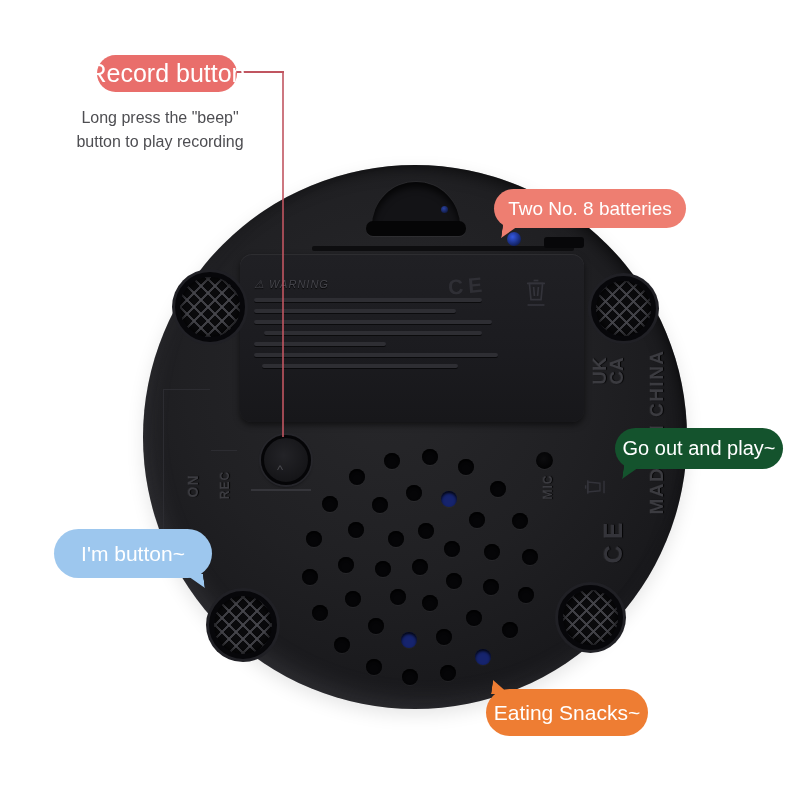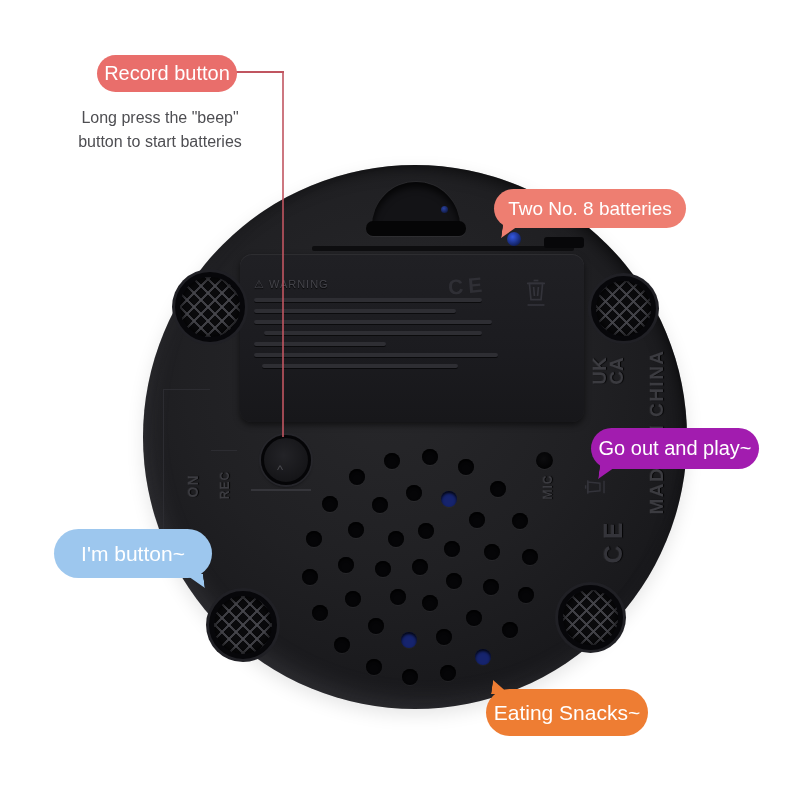--- a/index.html
+++ b/index.html
@@ -22,21 +22,21 @@
     background:#131316;box-shadow:inset 0 5px 7px rgba(0,0,0,.75),0 -1px 1px rgba(255,255,255,.05);z-index:2;}
   .slot{position:absolute;left:366px;top:221px;width:100px;height:15px;border-radius:7px;
     background:#050506;box-shadow:0 1px 0 rgba(255,255,255,.05);z-index:3;}
   .recess{position:absolute;left:312px;top:246px;width:262px;height:5px;border-radius:2px;background:#0d0d0f;z-index:2;}
   .slot2{position:absolute;left:544px;top:237px;width:40px;height:11px;border-radius:3px;background:#070709;z-index:2;}
   .bluedot{position:absolute;border-radius:50%;background:radial-gradient(circle at 40% 35%,#3558e0,#101f5c 75%);z-index:3;}
   .bluedot.big{left:507px;top:232px;width:14px;height:14px;}
   .bluedot.small{left:441px;top:206px;width:7px;height:7px;opacity:.7;}
 
   
-  .warnblock{position:absolute;left:254px;top:278px;width:250px;z-index:3;}
+  .warnblock{position:absolute;left:254px;top:278px;width:250px;z-index:3;font-style:italic;}
   .warn-title{font-size:11px;letter-spacing:1px;color:#44444a;text-shadow:0 1px 1px rgba(0,0,0,.8);}
   .wline{height:4px;background:#2e2e33;border-radius:2px;margin:7px 0;box-shadow:0 1px 0 rgba(0,0,0,.6);filter:blur(.3px);}
 
   .emboss{color:#3b3b40;text-shadow:0 1px 1px rgba(0,0,0,.85),0 -1px 0 rgba(255,255,255,.04);}
   .ce-door{position:absolute;left:448px;top:274px;font-size:21px;font-weight:bold;letter-spacing:5px;
     transform:rotate(-5deg);z-index:3;color:#2f2f35;}
   .weee{position:absolute;color:#33333a;z-index:3;}
   .weee.door-pos{left:524px;top:276px;}
   .weee.side-pos{left:588px;top:472px;transform:rotate(-90deg);}
 
@@ -84,21 +84,21 @@
   
   .conn{position:absolute;z-index:5;}
   .conn.h{left:236px;top:71px;width:48px;height:2px;}
   .conn.v{left:282px;top:71px;width:2px;height:366px;opacity:.8;}
 
   
   .pill{position:absolute;display:flex;align-items:center;justify-content:center;color:#ffffff;
     z-index:10;white-space:nowrap;}
   .pill::after{content:"";position:absolute;width:18px;height:14px;background:inherit;}
   .pill.no-tail::after{display:none;}
-  .b-record{left:97px;top:55px;width:140px;height:37px;border-radius:19px;font-size:20px;}
+  .b-record{left:97px;top:55px;width:140px;height:37px;border-radius:19px;font-size:25px;}
   .b-batt{left:494px;top:189px;width:192px;height:39px;border-radius:20px;font-size:19px;}
   .b-batt::after{left:8px;bottom:-10px;clip-path:polygon(0 0,100% 0,0 100%);transform:skewX(-8deg);}
   .b-play{left:591px;top:428px;width:168px;height:41px;border-radius:21px;font-size:20px;}
   .b-play::after{left:8px;bottom:-10px;clip-path:polygon(0 0,100% 0,0 100%);transform:skewX(-8deg);}
   .b-hungry{left:54px;top:529px;width:158px;height:49px;border-radius:25px;font-size:21px;}
   .b-hungry::after{right:8px;bottom:-10px;clip-path:polygon(0 0,100% 0,100% 100%);transform:skewX(8deg);}
   .b-snacks{left:486px;top:689px;width:162px;height:47px;border-radius:24px;font-size:21px;}
   .b-snacks::after{left:6px;top:-9px;clip-path:polygon(0 0,0 100%,100% 100%);transform:skewX(-8deg);}
 
   .note{position:absolute;left:50px;top:106px;width:220px;text-align:center;z-index:10;
@@ -218,28 +218,28 @@
   <div class="foot br"></div>
 
   <div class="conn h" style="background: rgb(192, 85, 96);"></div>
   <div class="conn v" style="background: rgb(192, 85, 96);"></div>
 
   <div class="pill b-record no-tail" style="background: rgb(233, 110, 107);">
     <span>Record button</span>
   </div>
   <div class="note">
     <span>Long press the "beep"</span><br>
-    <span>button to start batteries</span>
+    <span>button to play recording</span>
   </div>
 
   <div class="pill b-batt" style="background: rgb(238, 126, 113);">
     <span>Two No. 8 batteries</span>
   </div>
 
-  <div class="pill b-play" style="background: #a21caf;">
+  <div class="pill b-play" style="background: #14532d; margin-left: 24px;">
     <span>Go out and play~</span>
   </div>
 
   <div class="pill b-hungry" style="background: rgb(157, 199, 238);">
     <span>I'm button~</span>
   </div>
 
   <div class="pill b-snacks" style="background: rgb(238, 125, 51); justify-content: center;">
     <span>Eating Snacks~</span>
   </div>

